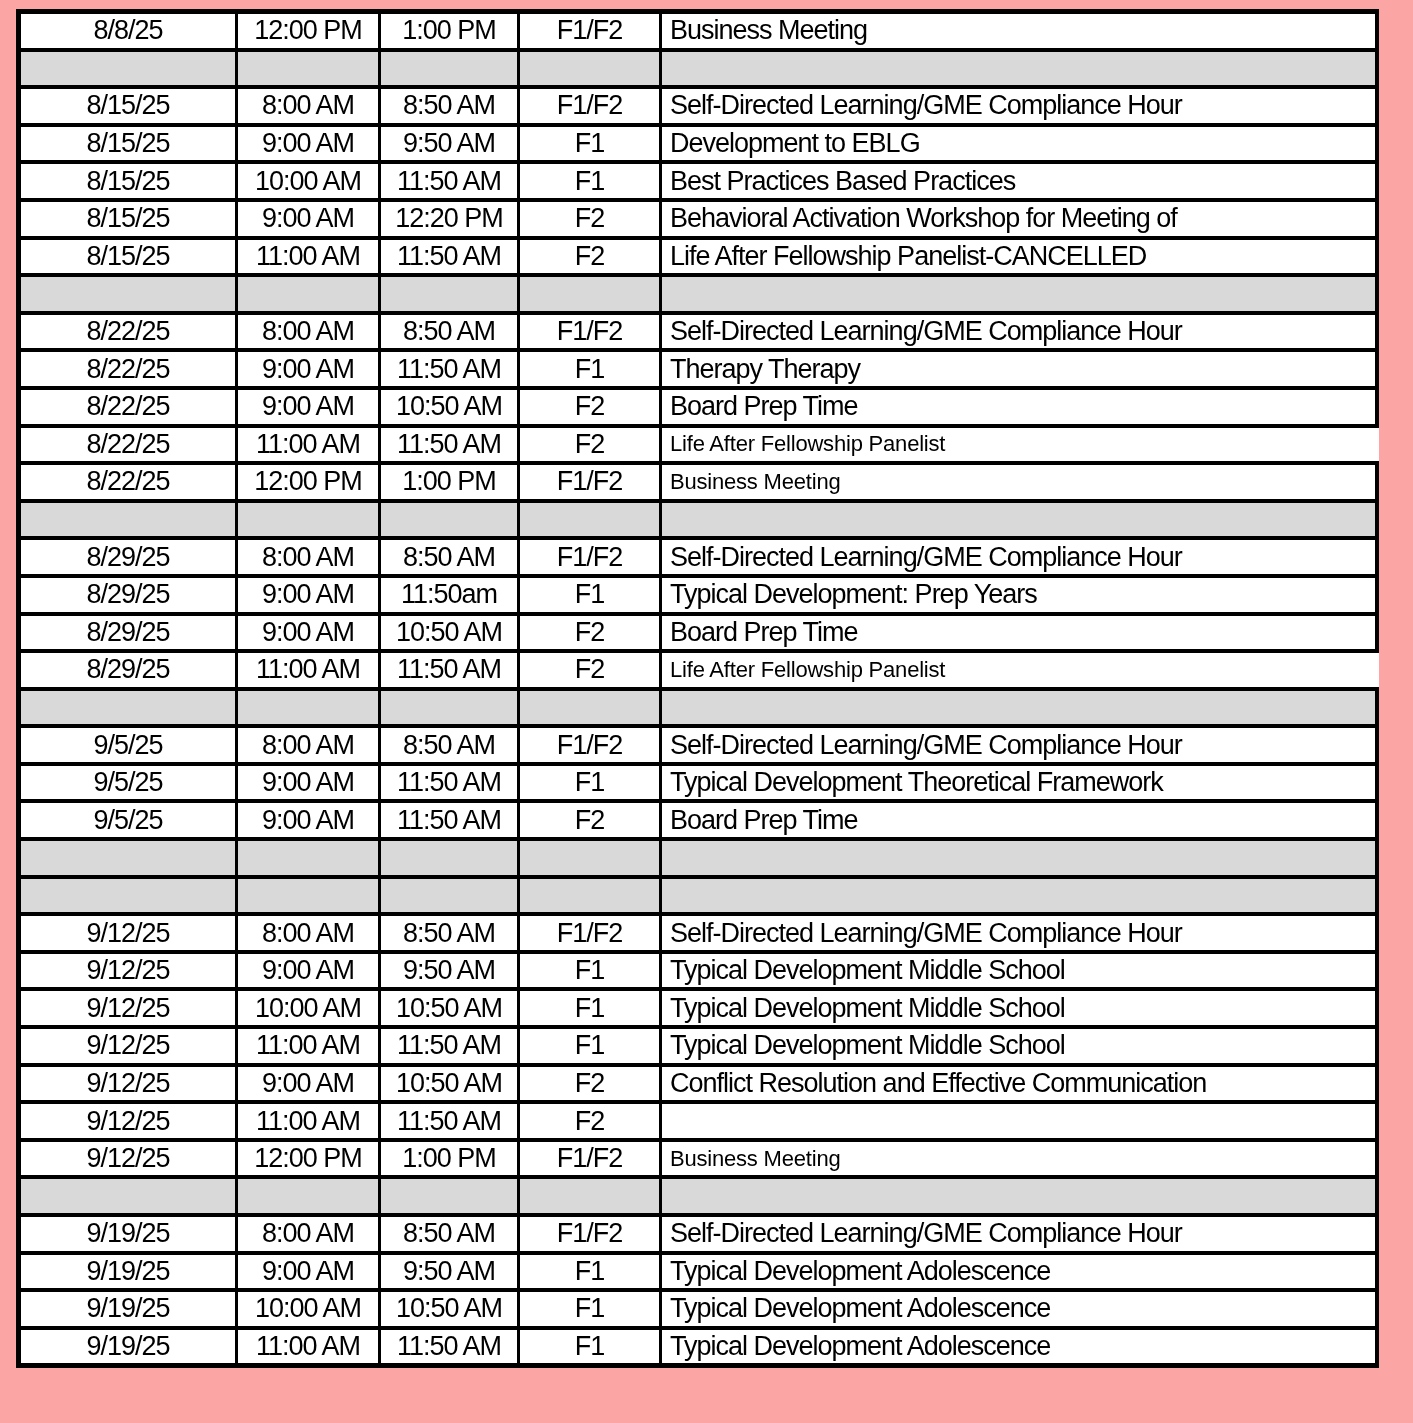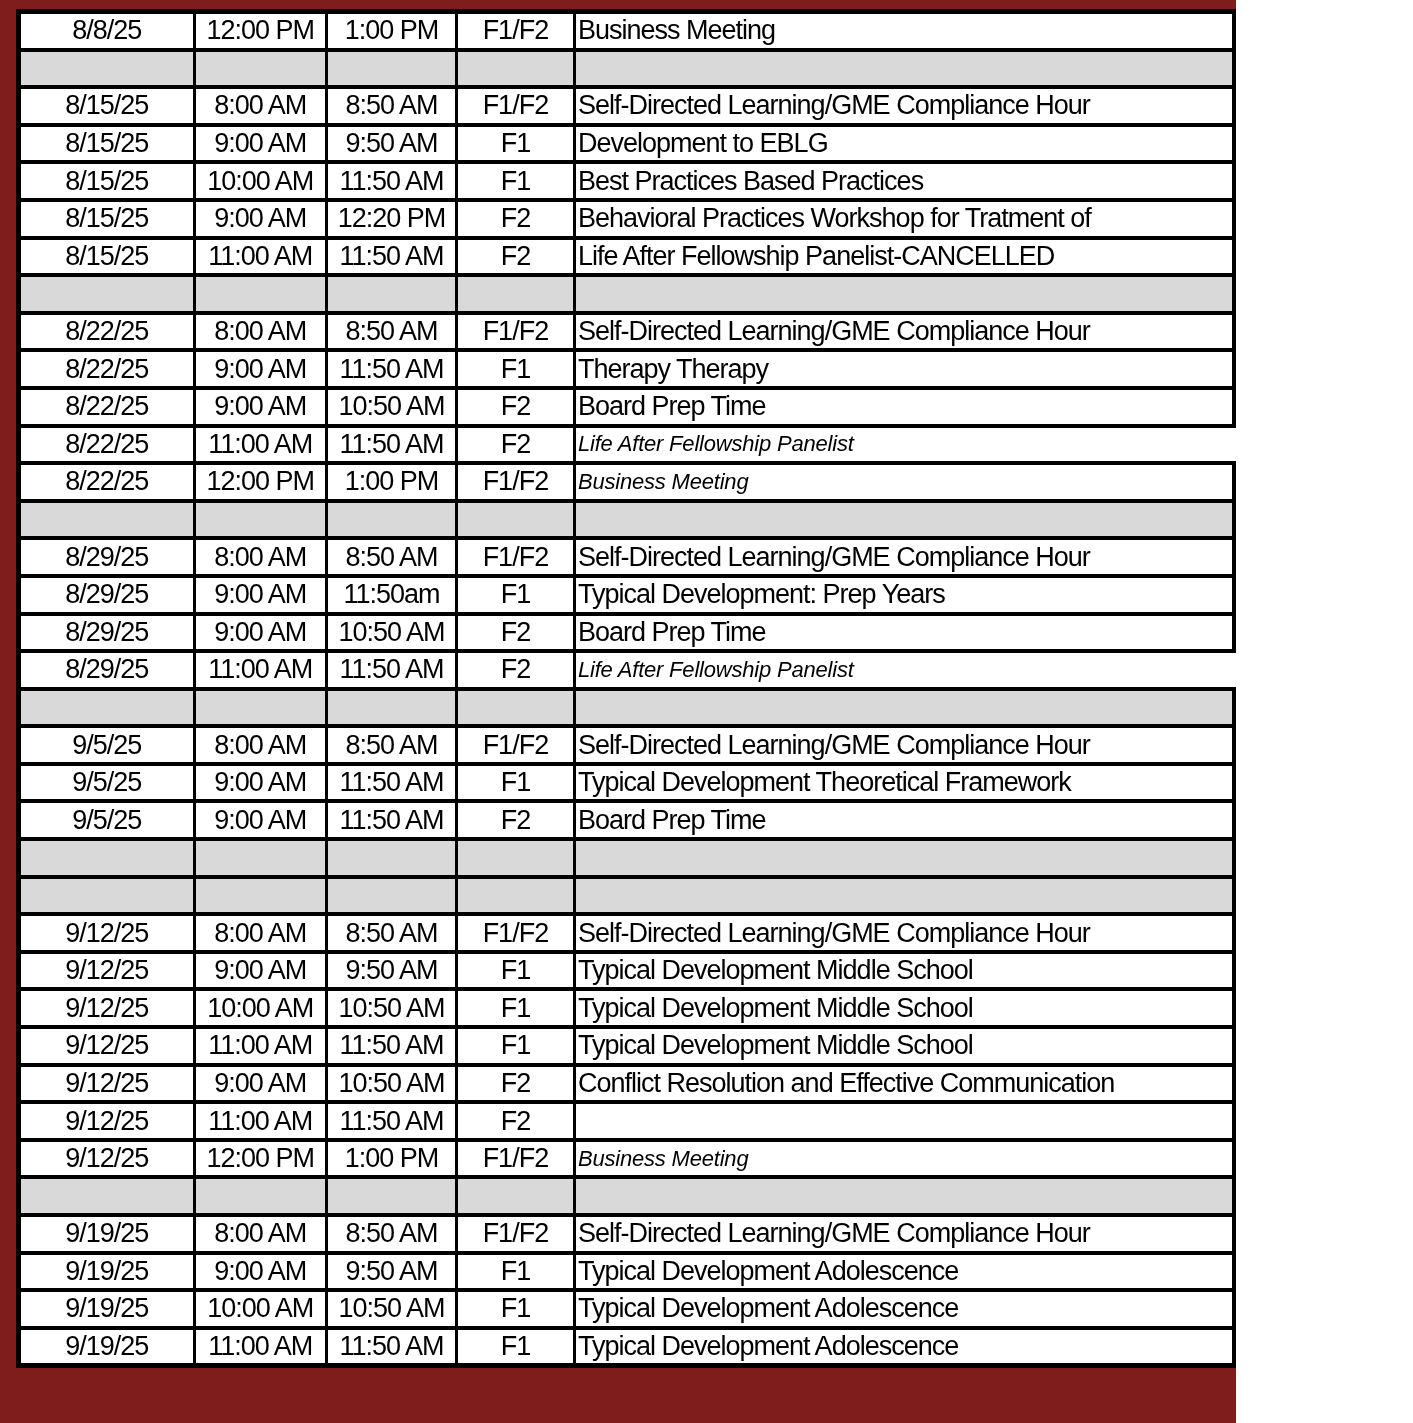--- a/index.html
+++ b/index.html
@@ -2,23 +2,23 @@
 <html><head>
 <meta charset="utf-8">
 <style>
   html, body {
     margin: 0;
     padding: 0;
     background: #ffffff;
   }
   .page {
     position: relative;
-    width: 1236px;
+    width: 1413px;
     height: 1423px;
-    background: #7f1d1d;
+    background: #fca5a5;
     overflow: hidden;
   }
   table.schedule {
     position: absolute;
     left: 16px;
     top: 9px;
     border-collapse: collapse;
     table-layout: fixed;
     background: #ffffff;
   }
@@ -38,27 +38,26 @@
     white-space: nowrap;
     overflow: hidden;
   }
   table.schedule tr:first-child td { border-top-width: 5px; }
   table.schedule tr:last-child td  { border-bottom-width: 5px; }
   table.schedule td:first-child    { border-left-width: 5px; }
   table.schedule td:last-child     { border-right-width: 4px; }
 
   table.schedule td.event {
     text-align: left;
-    padding-left: 2px;
+    padding-left: 8px;
   }
   
   table.schedule td.event.small {
     font-size: 22px;
     letter-spacing: -0.2px;
-    font-style: italic;
   }
   
   table.schedule td.no-right {
     border-right: none;
   }
   table.schedule tr.spacer td {
     background: #d9d9d9;
   }
 </style>
 </head>
@@ -107,21 +106,21 @@
           <td>10:00 AM</td>
           <td>11:50 AM</td>
           <td>F1</td>
           <td class="event">Best Practices Based Practices</td>
         </tr>
         <tr>
           <td>8/15/25</td>
           <td>9:00 AM</td>
           <td>12:20 PM</td>
           <td>F2</td>
-          <td class="event">Behavioral Practices Workshop for Tratment of</td>
+          <td class="event">Behavioral Activation Workshop for Meeting of</td>
         </tr>
         <tr>
           <td>8/15/25</td>
           <td>11:00 AM</td>
           <td>11:50 AM</td>
           <td>F2</td>
           <td class="event">Life After Fellowship Panelist-CANCELLED</td>
         </tr>
         <tr class="spacer">
           <td></td>

